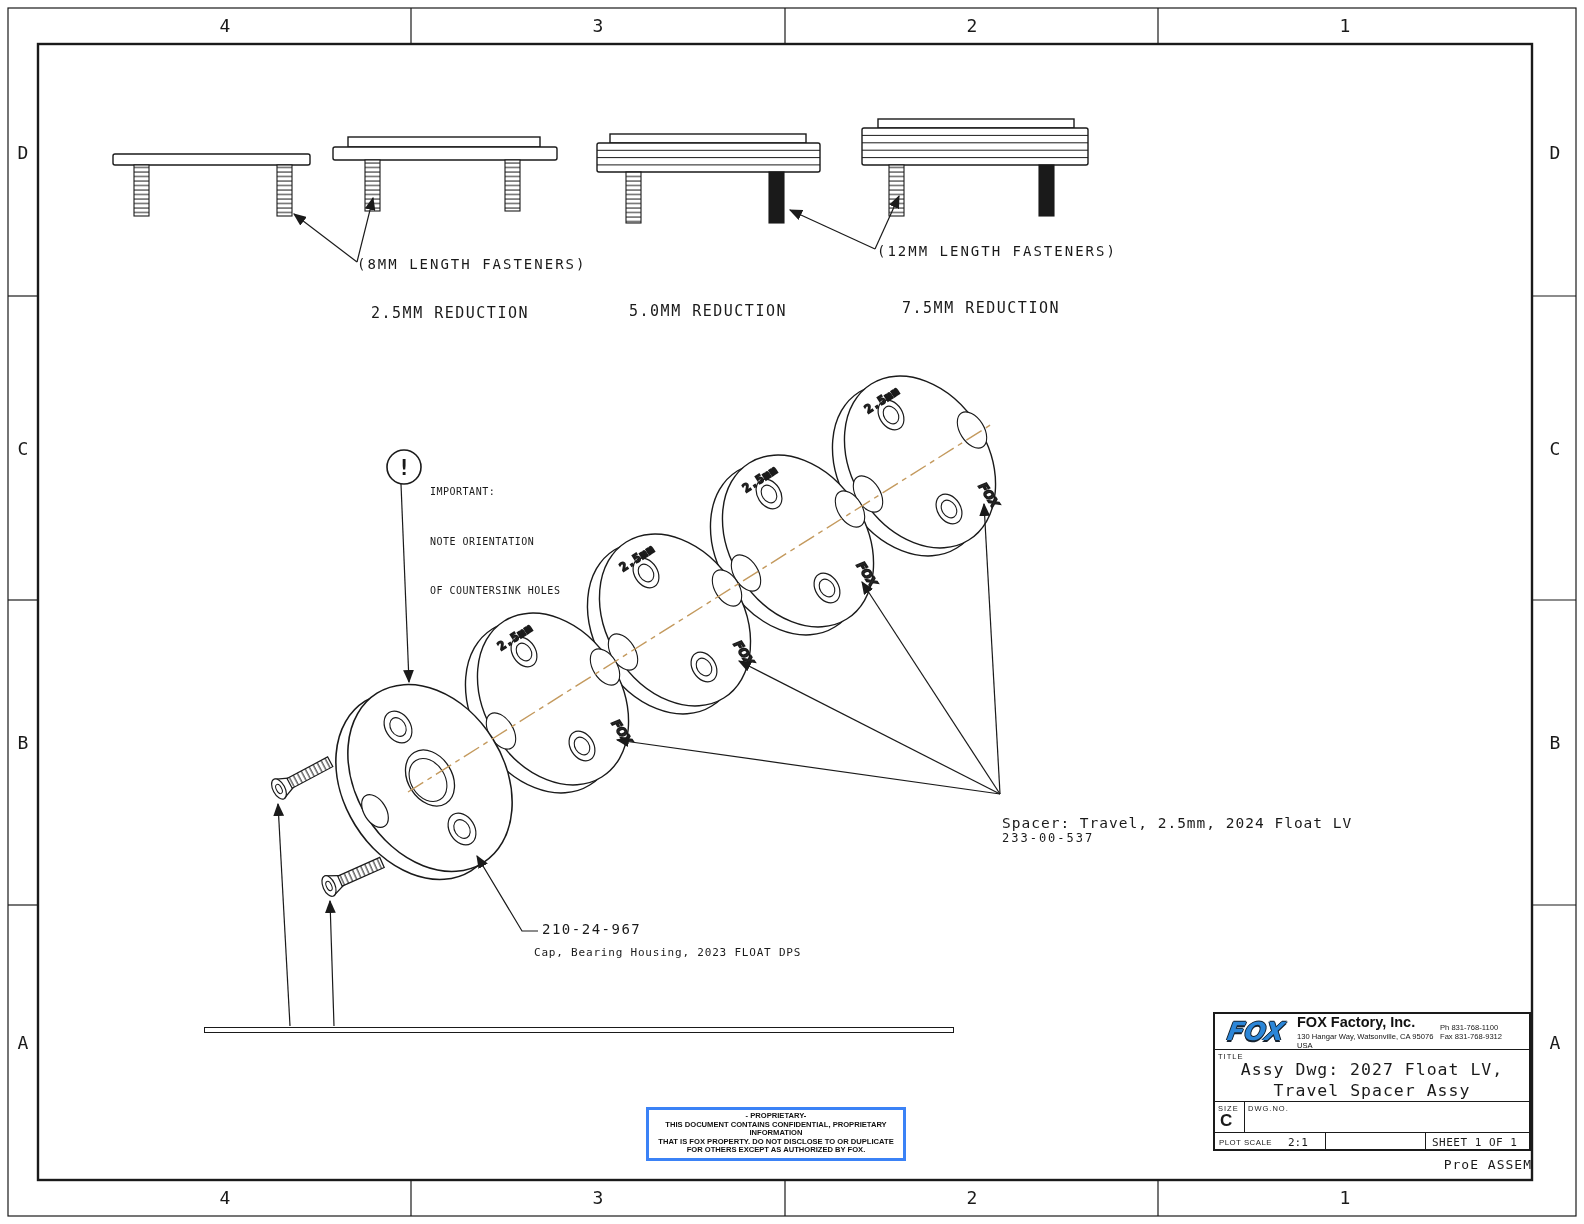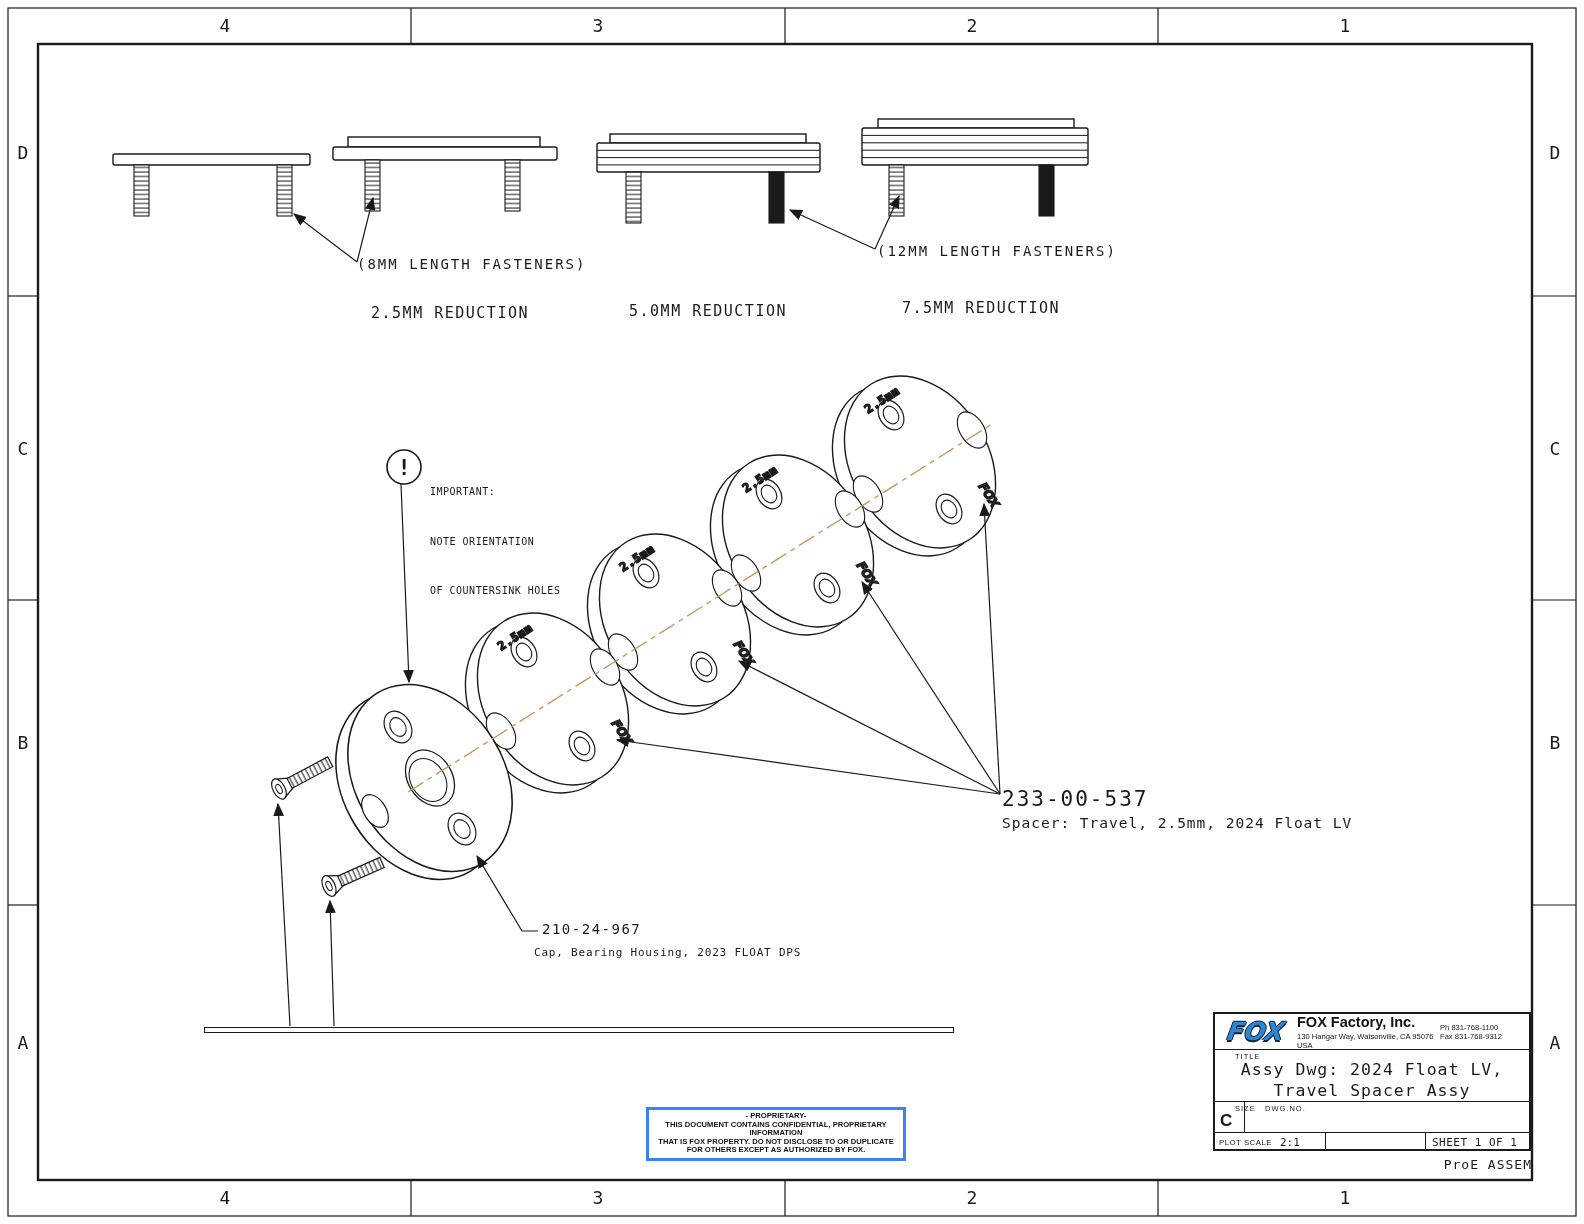--- a/index.html
+++ b/index.html
@@ -6,51 +6,51 @@
   .sheet{position:relative;width:1584px;height:1224px;background:#ffffff;overflow:hidden;
          font-family:"DejaVu Sans Mono",monospace;color:#1a1a1a;}
   .sheet svg{position:absolute;left:0;top:0;}
   .abs{position:absolute;white-space:pre;}
   .mono{font-family:"DejaVu Sans Mono",monospace;color:#1a1a1a;}
   .sans{font-family:"Liberation Sans","DejaVu Sans",sans-serif;color:#111;}
   .zone{position:absolute;width:34px;text-align:center;font:18px "DejaVu Sans Mono",monospace;color:#1a1a1a;}
   .cadlbl{font-size:14px;letter-spacing:2px;}
   .redlbl{font-size:15px;letter-spacing:1.5px;text-align:center;width:170px;}
   .note{font-size:10px;line-height:11.5px;letter-spacing:.5px;}
-  .callout1{font-size:21px;letter-spacing:2px;}
+  .callout1{font-size:12px;letter-spacing:2px;margin-top:44px;}
   .callout2{font-size:14.5px;letter-spacing:1px;}
   .capnum{font-size:14px;letter-spacing:1.5px;}
   .capdesc{font-size:11px;letter-spacing:.8px;}
   .notebox{position:absolute;left:204px;top:1027px;width:736px;border:1.3px solid #1a1a1a;
            background:#fff;padding:2px 6px;}
   .notebox div{font-size:13.5px;line-height:17.5px;}
   .propbox{position:absolute;left:646px;top:1107px;width:254px;border:3px solid #3b82f6;
            background:#fff;text-align:center;padding:2px 0 3px 0;}
   .propbox div{font-size:7.6px;line-height:8.6px;font-weight:bold;}
   .tb{position:absolute;left:1213px;top:1012px;width:318px;height:139px;border:2px solid #1a1a1a;
       background:#fff;box-sizing:border-box;}
   .tb-row1{height:36px;border-bottom:1.4px solid #1a1a1a;display:flex;align-items:center;box-sizing:border-box;}
   .fox-logo{width:82px;text-align:center;font:italic 900 25px "DejaVu Sans",sans-serif;
             color:#2b86d8;transform:skewX(-10deg);
             text-shadow:-1px 0 #16222e,1px 0 #16222e,0 -1px #16222e,0 1.5px #16222e;}
   .tb-co{flex:1;line-height:1;}
   .tb-co .nm{font:700 14.5px "Liberation Sans",sans-serif;color:#111;}
   .tb-co .ad{font:7.6px "Liberation Sans",sans-serif;color:#111;margin-top:2px;}
   .tb-ph{width:86px;text-align:left;font:7.6px "Liberation Sans",sans-serif;line-height:9px;padding-right:3px;}
   .tb-row2{height:52px;border-bottom:1.4px solid #1a1a1a;position:relative;box-sizing:border-box;}
-  .tb-lab{position:absolute;left:20px;top:2px;font:7.5px "Liberation Sans",sans-serif;letter-spacing:1px;}
+  .tb-lab{position:absolute;left:3px;top:2px;font:7.5px "Liberation Sans",sans-serif;letter-spacing:1px;}
   .tb-title{position:absolute;left:0;right:0;top:9px;text-align:center;
             font:16.5px "DejaVu Sans Mono",monospace;letter-spacing:1px;line-height:21px;}
   .tb-row3{height:31px;border-bottom:1.4px solid #1a1a1a;display:flex;box-sizing:border-box;}
   .tb-size{width:30px;border-right:1.4px solid #1a1a1a;position:relative;box-sizing:border-box;}
   .tb-size .val{position:absolute;left:5px;top:9px;font:700 17px "Liberation Sans",sans-serif;}
   .tb-dwg{flex:1;position:relative;}
   .tb-row4{height:18px;display:flex;align-items:center;box-sizing:border-box;
            font:11px "DejaVu Sans Mono",monospace;}
-  .tb-r4a{width:110px;padding-left:4px;box-sizing:border-box;display:flex;align-items:center;gap:8px;}
+  .tb-r4a{width:110px;padding-left:4px;box-sizing:border-box;display:flex;align-items:center;gap:16px;}
   .tb-r4a .pl{font:7.8px "Liberation Sans",sans-serif;letter-spacing:.5px;}
   .tb-r4b{flex:1;height:100%;border-left:1.2px solid #1a1a1a;}
   .tb-r4c{width:104px;height:100%;border-left:1.2px solid #1a1a1a;display:flex;align-items:center;
           padding-left:6px;box-sizing:border-box;font-size:11px;letter-spacing:.5px;}
   .proe{position:absolute;left:1420px;top:1157px;width:112px;text-align:right;
         font:13px "DejaVu Sans Mono",monospace;letter-spacing:1px;}
   text.engrave{font:700 12px "DejaVu Sans Mono",monospace;fill:#3b3b3b;letter-spacing:.5px;}
   text.fox-engrave{font:italic 700 12px "DejaVu Sans",sans-serif;fill:#2e2e2e;}
   text.excl{font:700 22px "DejaVu Sans Mono",monospace;fill:#1a1a1a;text-anchor:middle;}
 </style>
@@ -291,21 +291,21 @@
       <div class="ad">130 Hangar Way, Watsonville, CA 95076 USA</div>
     </div>
     <div class="tb-ph">
       <div>Ph 831-768-1100</div>
       <div>Fax 831-768-9312</div>
     </div>
   </div>
   <div class="tb-row2">
     <span class="tb-lab">TITLE</span>
     <div class="tb-title">
-      <div>Assy Dwg: 2024 Float LV,</div>
+      <div>Assy Dwg: 2027 Float LV,</div>
       <div>Travel Spacer Assy</div>
     </div>
   </div>
   <div class="tb-row3">
     <div class="tb-size">
       <span class="tb-lab">SIZE</span>
       <div class="val">C</div>
     </div>
     <div class="tb-dwg">
       <span class="tb-lab">DWG.NO.</span>

